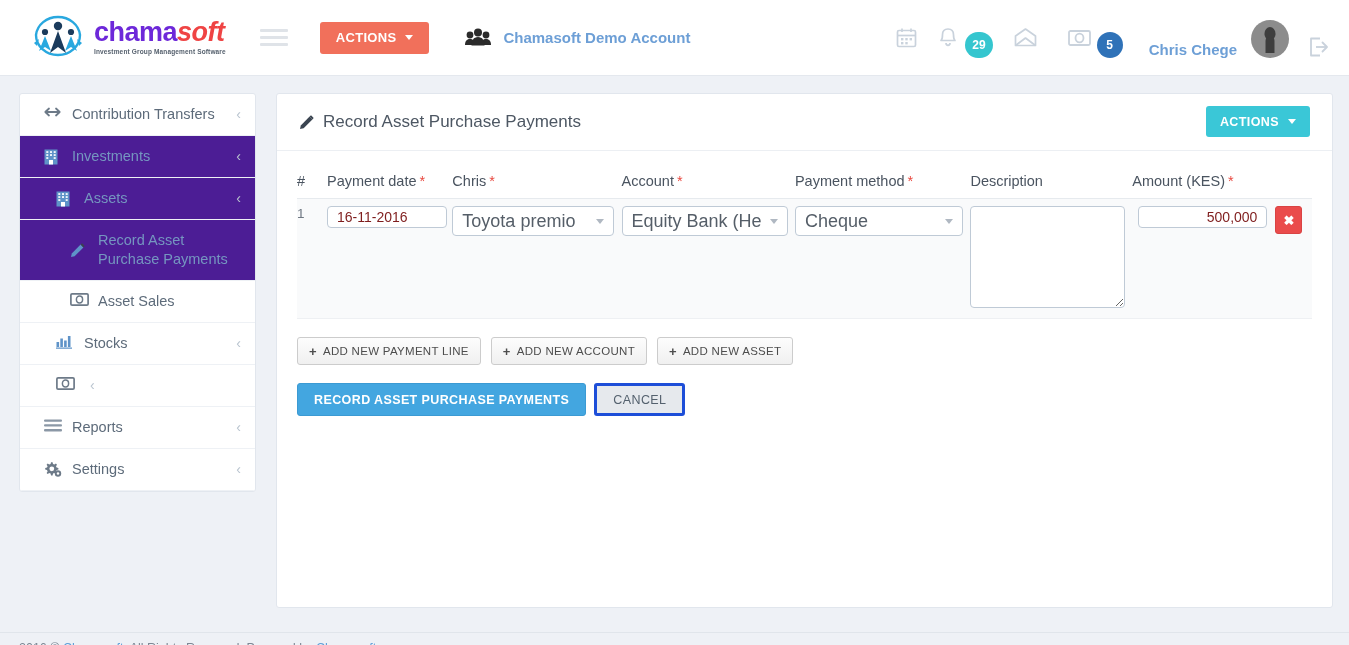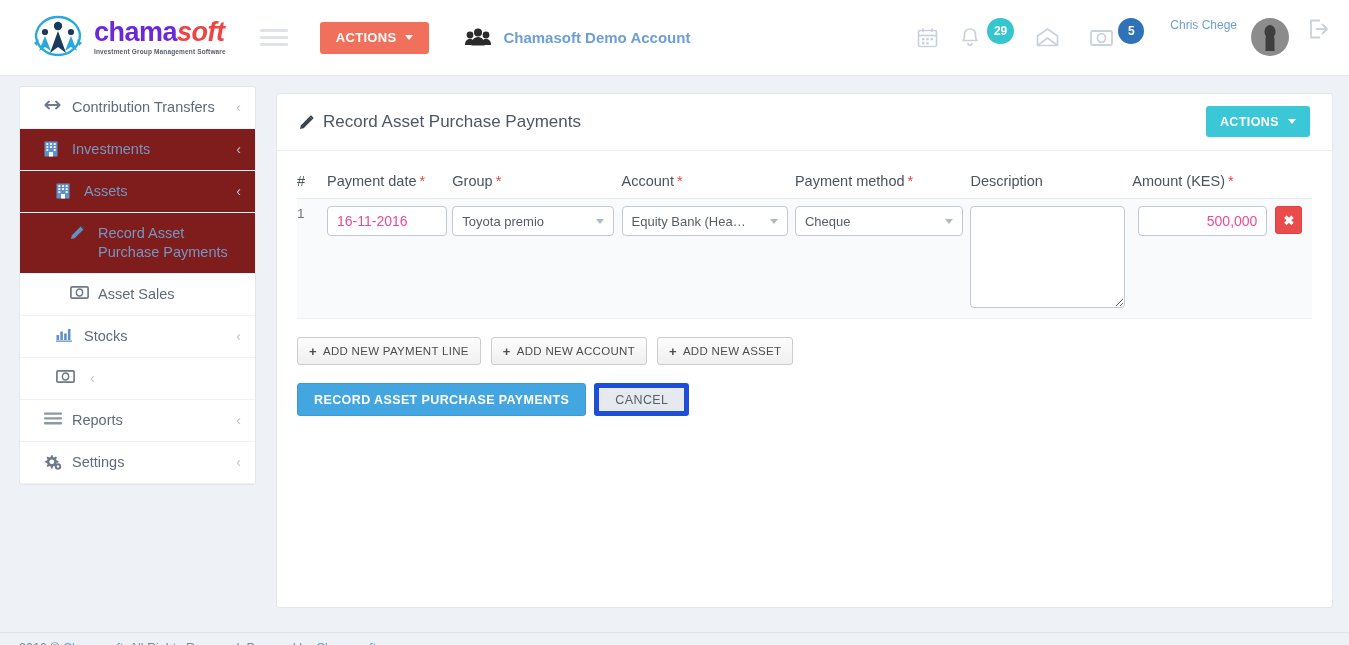--- a/index.html
+++ b/index.html
@@ -54,38 +54,38 @@
     border-right: 4px solid transparent;
     border-top: 5px solid currentColor;
     display: inline-block;
   }
 
   .group-block { margin-left: 36px; display: flex; align-items: center; gap: 12px; }
   .group-name { color: #6d9fd6; font-size: 15px; font-weight: bold; cursor: pointer; }
 
   .topbar-right {
     margin-left: auto; margin-right: 20px;
-    display: flex; align-items: flex-start; gap: 0;
+    display: flex; align-items: flex-end; gap: 0;
   }
   .ticon {
     width: 42px; height: 40px; display: flex;
     align-items: center; justify-content: center;
     cursor: pointer; color: #c9d2dc;
   }
   .badge {
     display: inline-flex; align-items: center; justify-content: center;
     min-width: 26px; height: 26px; padding: 0 7px;
     border-radius: 13px; color: #fff;
     font-size: 12px; font-weight: bold;
     margin-left: -4px; cursor: pointer;
   }
   .badge-teal { background: #35c6cf; }
   .badge-blue { background: #2f72b8; }
   .username {
-    color: #6d9fd6; font-size: 12px; font-weight: normal;
+    color: #6d9fd6; font-size: 15px; font-weight: bold;
     margin: 0 14px 0 26px; cursor: pointer;
   }
   .avatar {
     width: 38px; height: 38px; border-radius: 50%;
     background: #8c8c8c; position: relative; overflow: hidden;
     cursor: pointer;
   }
   .avatar::before {
     content: ""; position: absolute; left: 50%; top: 7px;
     transform: translateX(-50%);
@@ -95,40 +95,40 @@
   .avatar::after {
     content: ""; position: absolute; left: 50%; top: 17px;
     transform: translateX(-50%);
     width: 9px; height: 16px; border-radius: 4px 4px 0 0;
     background: #3e3e3e;
   }
   .logout { margin-left: 18px; color: #c9d2dc; cursor: pointer; display:flex; }
 
   
   .sidebar {
-    position: absolute; top: 86px; left: 19px;
+    position: absolute; top: 93px; left: 19px;
     width: 237px;
     background: #fff;
     border: 1px solid #e1e6ed;
     border-radius: 3px;
     overflow: hidden;
   }
   .nav-item {
     display: flex; align-items: flex-start;
     padding: 11px 14px 11px 24px;
     border-bottom: 1px solid #eef1f5;
     cursor: pointer;
     color: #5d6b7a;
     font-size: 14.5px;
     line-height: 19px;
     position: relative;
   }
   .nav-item.lvl2 { padding-left: 36px; }
   .nav-item.lvl3 { padding-left: 50px; }
-  .nav-item.active { background: #7f1d1d; color: #7596c0; }
+  .nav-item.active { background: #4c1d95; color: #7596c0; align-items: center; }
   .nav-item.active .nav-label { color: #7596c0; }
   .nav-ico {
     width: 22px; flex: 0 0 22px; margin-right: 6px;
     display: inline-flex; align-items: center; justify-content: flex-start;
     color: #6f97c6; margin-top: 1px;
   }
   .nav-label { flex: 1; }
   .nav-chev {
     color: #b9c4cf; font-size: 14px; margin-left: 6px;
     line-height: 19px;
@@ -179,33 +179,33 @@
     vertical-align: top;
     border-bottom: 1px solid #eef0f3;
   }
   td.rowno {
     width: 30px; color: #6f7883; font-size: 13.5px;
     padding-top: 14px; padding-left: 8px;
   }
   .cell-pad { padding-right: 12px; }
 
   .txt-input {
-    height: 30px; border: 1px solid #bfcad6; border-radius: 4px;
+    height: 22px; border: 1px solid #bfcad6; border-radius: 4px;
     background: #fff; padding: 0 9px;
-    font-size: 14px; color: #ec4899;
+    font-size: 14px; color: #7f1d1d;
     font-family: "Liberation Sans", sans-serif;
     outline: none;
   }
   .in-date { width: 120px; }
   .in-amount { width: 129px; text-align: right; padding-left: 8px; }
 
   .sel-box {
     height: 30px; border: 1px solid #bfcad6; border-radius: 4px;
     background: #fff; display: flex; align-items: center;
-    padding: 0 9px; font-size: 13px; color: #555e68;
+    padding: 0 9px; font-size: 18px; color: #555e68;
     cursor: pointer; position: relative;
   }
   .sel-asset { width: 162px; }
   .sel-account { width: 166px; }
   .sel-method { width: 168px; }
   .sel-val { flex: 1; overflow: hidden; white-space: nowrap; }
   .sel-caret {
     width: 0; height: 0;
     border-left: 4px solid transparent;
     border-right: 4px solid transparent;
@@ -244,21 +244,21 @@
   .plus { font-weight: bold; font-size: 13px; }
 
   .submitrow { margin-top: 18px; display: flex; gap: 8px; }
   .btn-primary {
     background: #43a6e0; border: 1px solid #3b9ad3; border-radius: 3px;
     color: #fff; height: 33px; padding: 0 16px;
     font-size: 12.5px; font-weight: bold; letter-spacing: 0.4px;
     cursor: pointer; font-family: "Liberation Sans", sans-serif;
   }
   .btn-cancel {
-    background: #e6e9ed; border: 5px solid #1d4ed8; border-radius: 3px;
+    background: #e6e9ed; border: 3px solid #1d4ed8; border-radius: 3px;
     color: #54616e; height: 33px; padding: 0 16px;
     font-size: 12.5px; letter-spacing: 0.4px;
     cursor: pointer; font-family: "Liberation Sans", sans-serif;
   }
 
   
   .footer {
     position: absolute; left: 0; top: 632px;
     width: 1349px; height: 30px;
     background: #eef1f6;
@@ -507,21 +507,21 @@
       <i class="caret-dn"></i>
     </button>
   </div>
 
   <div class="panel-body">
     <table class="pay-table">
       <thead>
         <tr>
           <th><span>#</span></th>
           <th><span>Payment date</span><span class="req">*</span></th>
-          <th><span>Group</span><span class="req">*</span></th>
+          <th><span>Chris</span><span class="req">*</span></th>
           <th><span>Account</span><span class="req">*</span></th>
           <th><span>Payment method</span><span class="req">*</span></th>
           <th><span>Description</span></th>
           <th><span>Amount (KES)</span><span class="req">*</span></th>
           <th></th>
         </tr>
       </thead>
       <tbody>
         <tr>
           <td class="rowno">1</td>

